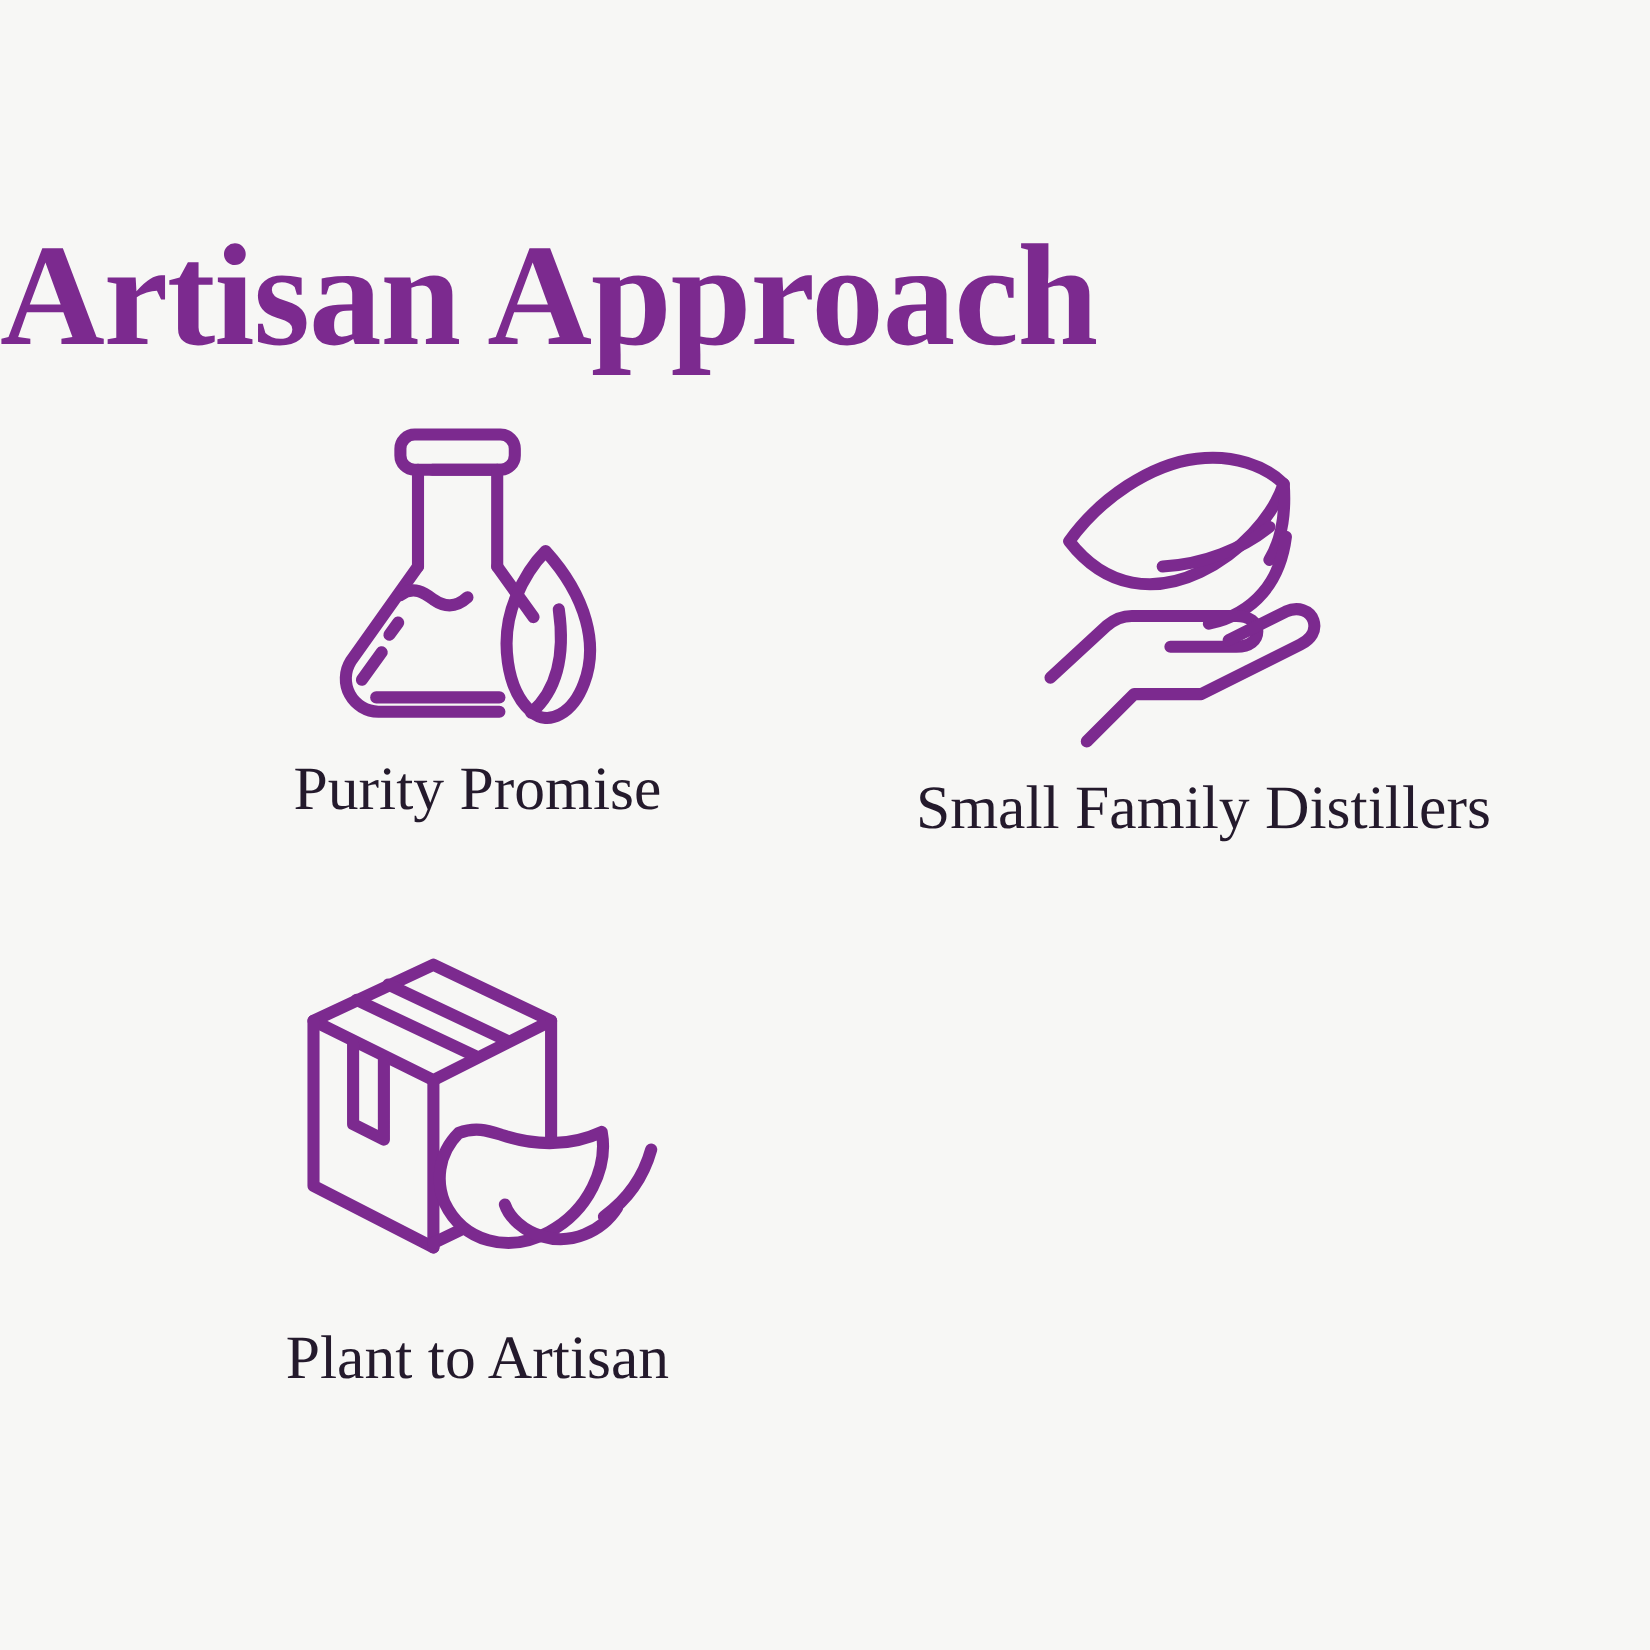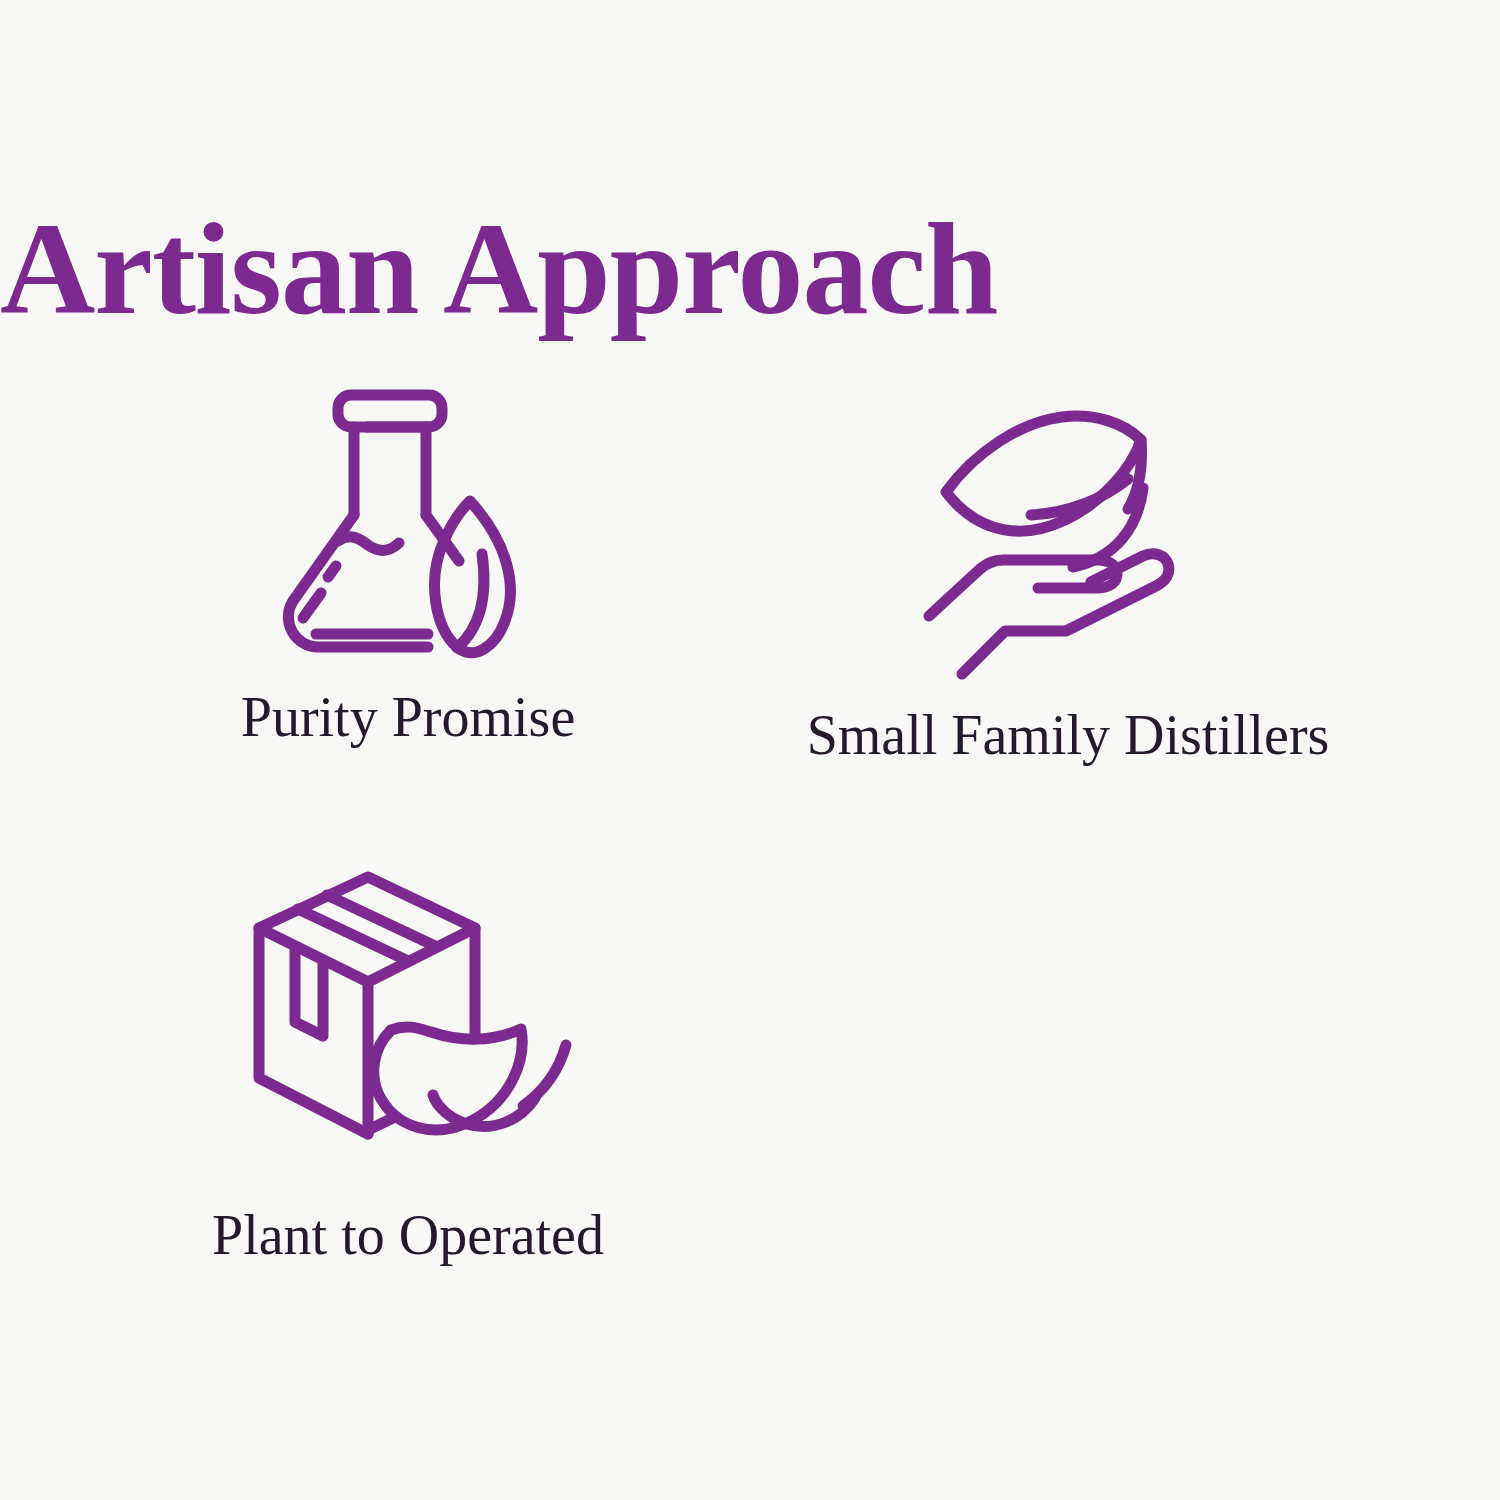--- a/index.html
+++ b/index.html
@@ -33,21 +33,21 @@
     font-size: 132px;
     line-height: 150px;
     letter-spacing: -1px;
     white-space: nowrap;
   }
 
   
   .grid {
     position: absolute;
     top: 360px;
-    left: 78px;
+    left: 104px;
     width: 1320px;
     height: 1000px;
     display: grid;
     grid-template-columns: 1fr 1fr;
     grid-template-rows: 1fr 1fr;
     column-gap: 0px;
     row-gap: 0px;
   }
   .cell {
     position: relative;
@@ -169,17 +169,17 @@
 
           <path class="stroke" d="M52 84 v73 l28 14 v-73"></path>
 
           <path class="stroke" d="M148 165 c16 -6 27 -2 40 2 c30 10 62 10 90 -3 c6 32 -12 72 -48 91 c-37 20 -78 9 -95 -27 c-7 -17 -7 -43 13 -63 z"></path>
 
           <path class="stroke" d="M323 180 c-7 25 -22 46 -43 61"></path>
 
           <path class="stroke" d="M292 233 c-14 22 -42 34 -68 26 c-17 -5 -30 -17 -34 -29"></path>
         </svg>
       </div>
-      <div class="cell-label">Plant to Operated</div>
+      <div class="cell-label">Plant to Artisan</div>
     </div>
 
   </div>
 </div>
 
 </body></html>

